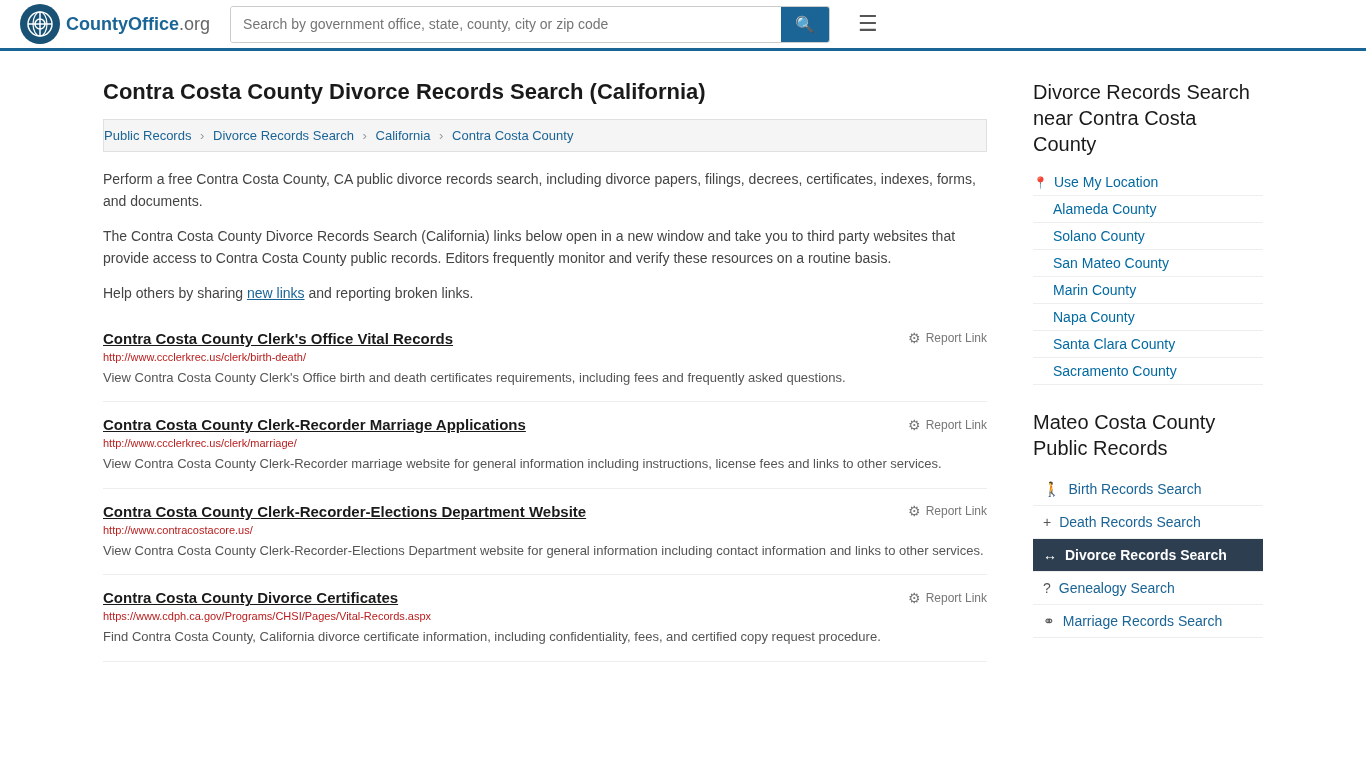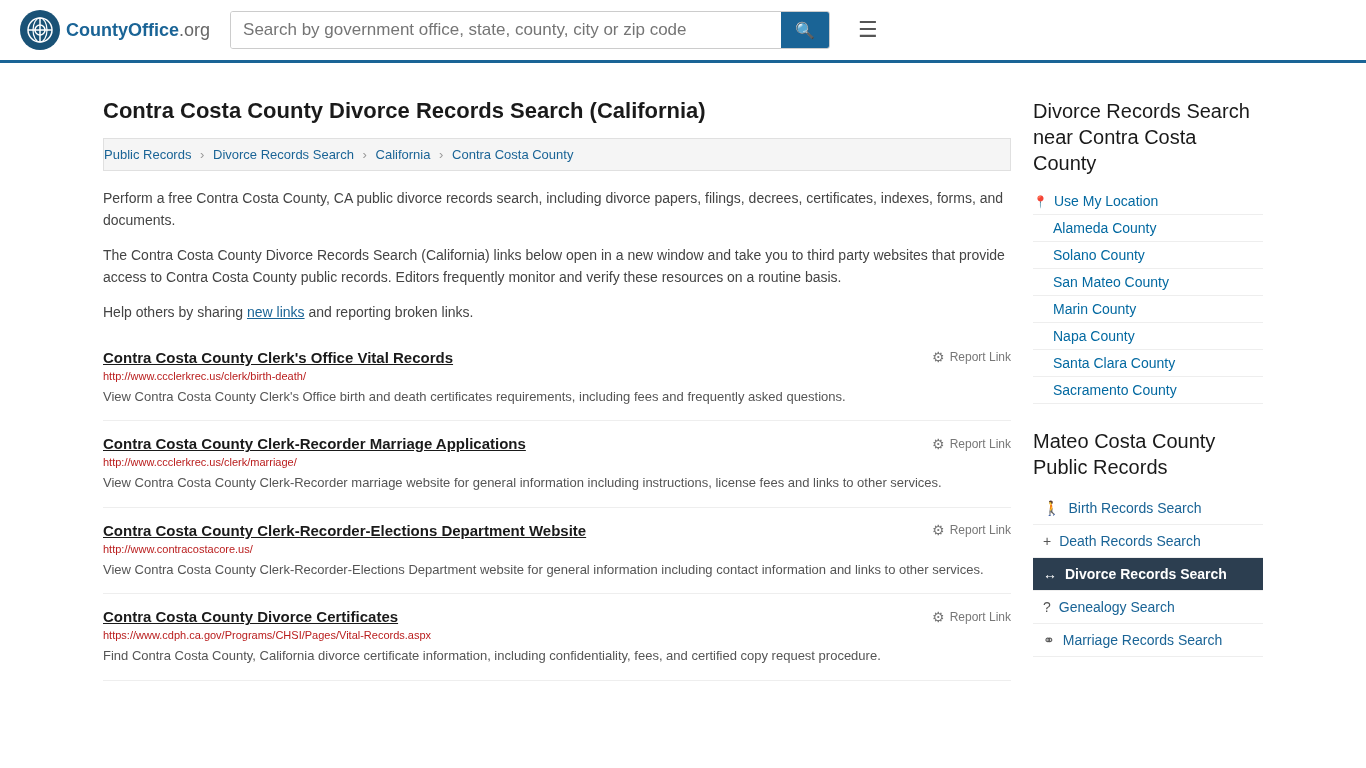--- a/index.html
+++ b/index.html
@@ -2,21 +2,21 @@
 <html><head>
   <meta charset="utf-8">
   <style>
     * { box-sizing: border-box; margin: 0; padding: 0; }
     body { font-family: Arial, sans-serif; font-size: 14px; color: #333; background: #fff; }
 
     
     .header {
       background: #fff;
       border-bottom: 3px solid #1a6496;
-      padding: 10px 20px;
+      padding: 4px 20px;
       display: flex;
       align-items: center;
       gap: 20px;
     }
     .logo-area {
       display: flex;
       align-items: center;
       gap: 6px;
       text-decoration: none;
     }
@@ -43,21 +43,21 @@
       display: flex;
       border: 1px solid #ccc;
       border-radius: 3px;
       overflow: hidden;
     }
     .search-input {
       flex: 1;
       padding: 8px 12px;
       border: none;
       outline: none;
-      font-size: 17px;
+      font-size: 14px;
       color: #999;
     }
     .search-btn {
       background: #1a6496;
       border: none;
       padding: 8px 14px;
       cursor: pointer;
       color: white;
       font-size: 16px;
     }
@@ -66,24 +66,24 @@
       border: none;
       cursor: pointer;
       font-size: 22px;
       color: #555;
       padding: 4px 8px;
     }
 
     
     .main-container {
       max-width: 1200px;
-      margin: 15px auto;
+      margin: 8px auto;
       padding: 20px 20px;
       display: flex;
-      gap: 22px;
+      gap: 46px;
     }
     .content-area {
       flex: 1;
     }
     .sidebar {
       width: 230px;
       flex-shrink: 0;
     }
 
     

